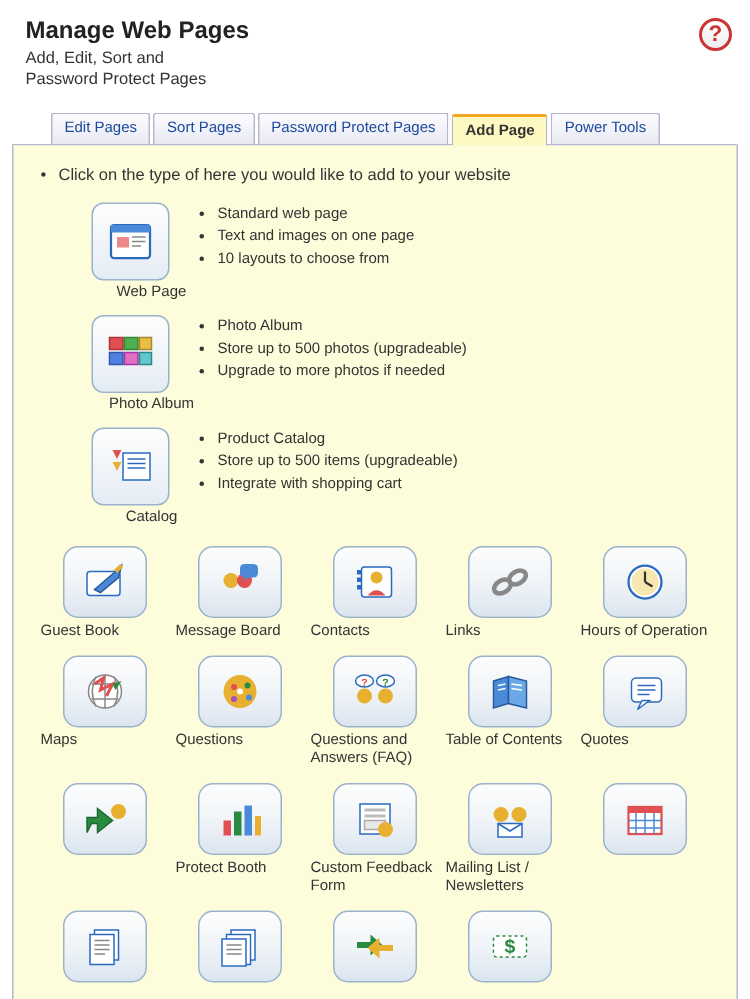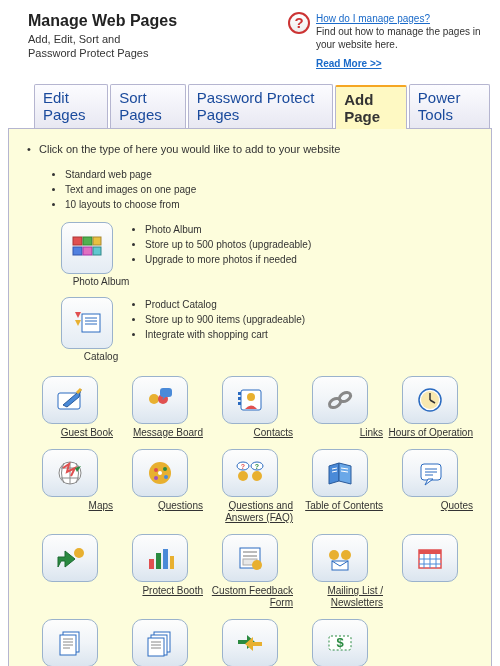--- a/index.html
+++ b/index.html
@@ -3,35 +3,35 @@
 <meta charset="utf-8">
 <style>
   * { box-sizing: border-box; margin: 0; padding: 0; }
   body {
     font-family: Verdana, Arial, sans-serif;
     font-size: 11px;
     color: #333;
     background: #fff;
     width: 500px;
   }
-  .header { padding: 12px 12px 8px 28px; display: flex; justify-content: space-between; }
+  .header { padding: 12px 12px 8px 17px; display: flex; justify-content: space-between; }
   .header-left h1 { font-size: 16px; font-weight: bold; color: #222; margin-bottom: 2px;}
   .header-left p { font-size: 11px; line-height: 1.3; }
   .header-right { display: flex; gap: 6px; font-size: 10px; max-width: 200px;}
   .help-icon {
     width: 22px; height: 22px; border-radius: 50%;
     border: 2px solid #c33; color: #c33; font-weight: bold;
     font-size: 15px; text-align: center; line-height: 18px;
     flex-shrink: 0; background: linear-gradient(#fff,#eee);
   }
   .header-right a { color: #1a6ac9; text-decoration: underline; }
   .header-right .help-text { line-height: 1.3; }
   .header-right .help-title { font-weight: normal; }
   .read-more { display:inline-block; margin-top:6px; font-weight:bold;}
-  .tabs { display: flex; border-bottom: 1px solid #b5b5d0; margin: 6px 8px 0 8px; font-size: 15px; padding-left: 26px;}
+  .tabs { display: flex; border-bottom: 1px solid #b5b5d0; margin: 6px 8px 0 8px; font-size: 10px; padding-left: 26px;}
   .tab {
     padding: 4px 8px; border: 1px solid #b5b5d0; border-bottom: none;
     margin-right: 2px; background: linear-gradient(#fcfcff,#e8e8f2);
     color: #1a4a9c; cursor: pointer; border-radius: 2px 2px 0 0;
   }
   .tab.active {
     background: #fef9c3; color: #333; font-weight: bold;
     border-top: 2px solid #f5a623; position: relative; top:1px;
   }
   .content {
@@ -46,61 +46,69 @@
     background: linear-gradient(#fdfdfd,#e4ecf4); display:flex; align-items:center; justify-content:center;
     margin-right: 6px; flex-shrink:0;
   }
   .featured-col { width: 80px; text-align:center; font-size:10px;}
   .featured-col .caption { margin-top:2px;}
   .featured ul { list-style: disc; margin-left: 4px; font-size:10px; line-height:1.5;}
   .grid {
     display: grid; grid-template-columns: repeat(5, 1fr);
     gap: 10px 4px; margin: 14px 6px 0 6px;
   }
-  .cell { text-align: right; font-size: 10px; line-height:1.2;text-decoration:underline;}
+  .cell { text-align: left; font-size: 10px; line-height:1.2;}
   .cell .thumb {
     width: 56px; height: 48px; margin: 0 auto 3px auto;
     border: 1px solid #9ab2cc; border-radius: 10px;
     background: linear-gradient(#fdfdfd 0%, #f0f4f8 50%, #dbe5ef 100%);
     display:flex; align-items:center; justify-content:center;
     cursor:pointer;
   }
   svg { display:block; }
 </style>
 </head>
 <body>
 
 <div class="header">
   <div class="header-left">
     <h1>Manage Web Pages</h1>
     <p>Add, Edit, Sort and</p>
     <p>Password Protect Pages</p>
   </div>
   <div class="header-right">
     <div class="help-icon">?</div>
-    <div class="help-text">
-      <a href="#" class="help-title">How do I manage pages?</a><br>
-      <span>Find out how to manage the pages in your website here.</span><br>
-      <a href="#" class="read-more">Read More &gt;&gt;</a>
-    </div>
   </div>
 </div>
 
 <div class="tabs" id="tabs">
     <div class="tab">Edit Pages</div>
     <div class="tab">Sort Pages</div>
     <div class="tab">Password Protect Pages</div>
     <div class="tab active">Add Page</div>
     <div class="tab">Power Tools</div>
   </div>
 
 <div class="content">
   <div class="instruction">Click on the type of here you would like to add to your website</div>
   <div id="featured">
       <div class="featured">
+        <div class="featured-col">
+          <div class="thumb">
+            <svg width="34" height="30" viewBox="0 0 34 30">
+              <rect x="4" y="4" width="26" height="22" rx="2" fill="#fff" stroke="#2a6ac0" stroke-width="1.5"></rect>
+              <rect x="4" y="4" width="26" height="5" fill="#4a8ad8"></rect>
+              <rect x="8" y="12" width="8" height="7" fill="#e88"></rect>
+              <line x1="18" y1="12" x2="27" y2="12" stroke="#888"></line>
+              <line x1="18" y1="15" x2="27" y2="15" stroke="#888"></line>
+              <line x1="18" y1="18" x2="24" y2="18" stroke="#888"></line>
+            </svg>
+          </div>
+          <div class="caption">Web Page</div>
+        </div>
         <ul>
           <li>Standard web page</li>
           <li>Text and images on one page</li>
           <li>10 layouts to choose from</li>
         </ul>
       </div>
       <div class="featured">
         <div class="featured-col">
           <div class="thumb">
             <svg width="34" height="30" viewBox="0 0 34 30">
@@ -129,21 +137,21 @@
               <line x1="15" y1="13" x2="27" y2="13" stroke="#2a6ac0"></line>
               <line x1="15" y1="16" x2="27" y2="16" stroke="#2a6ac0"></line>
               <path d="M5 4 L11 4 L8 10 Z" fill="#e05050"></path>
               <path d="M5 12 L11 12 L8 18 Z" fill="#e8b030"></path>
             </svg>
           </div>
           <div class="caption">Catalog</div>
         </div>
         <ul>
           <li>Product Catalog</li>
-          <li>Store up to 900 items (upgradeable)</li>
+          <li>Store up to 500 items (upgradeable)</li>
           <li>Integrate with shopping cart</li>
         </ul>
       </div>
     </div>
   <div class="grid" id="grid">
       <div class="cell">
         <div class="thumb">
           <svg width="34" height="30" viewBox="0 0 34 30">
             <rect x="5" y="8" width="22" height="16" rx="2" fill="#fff" stroke="#2a6ac0"></rect>
             <path d="M10 20 L24 8 L28 4 L26 12 L14 22 Z" fill="#4a8ad8" stroke="#2a5a9a"></path>

